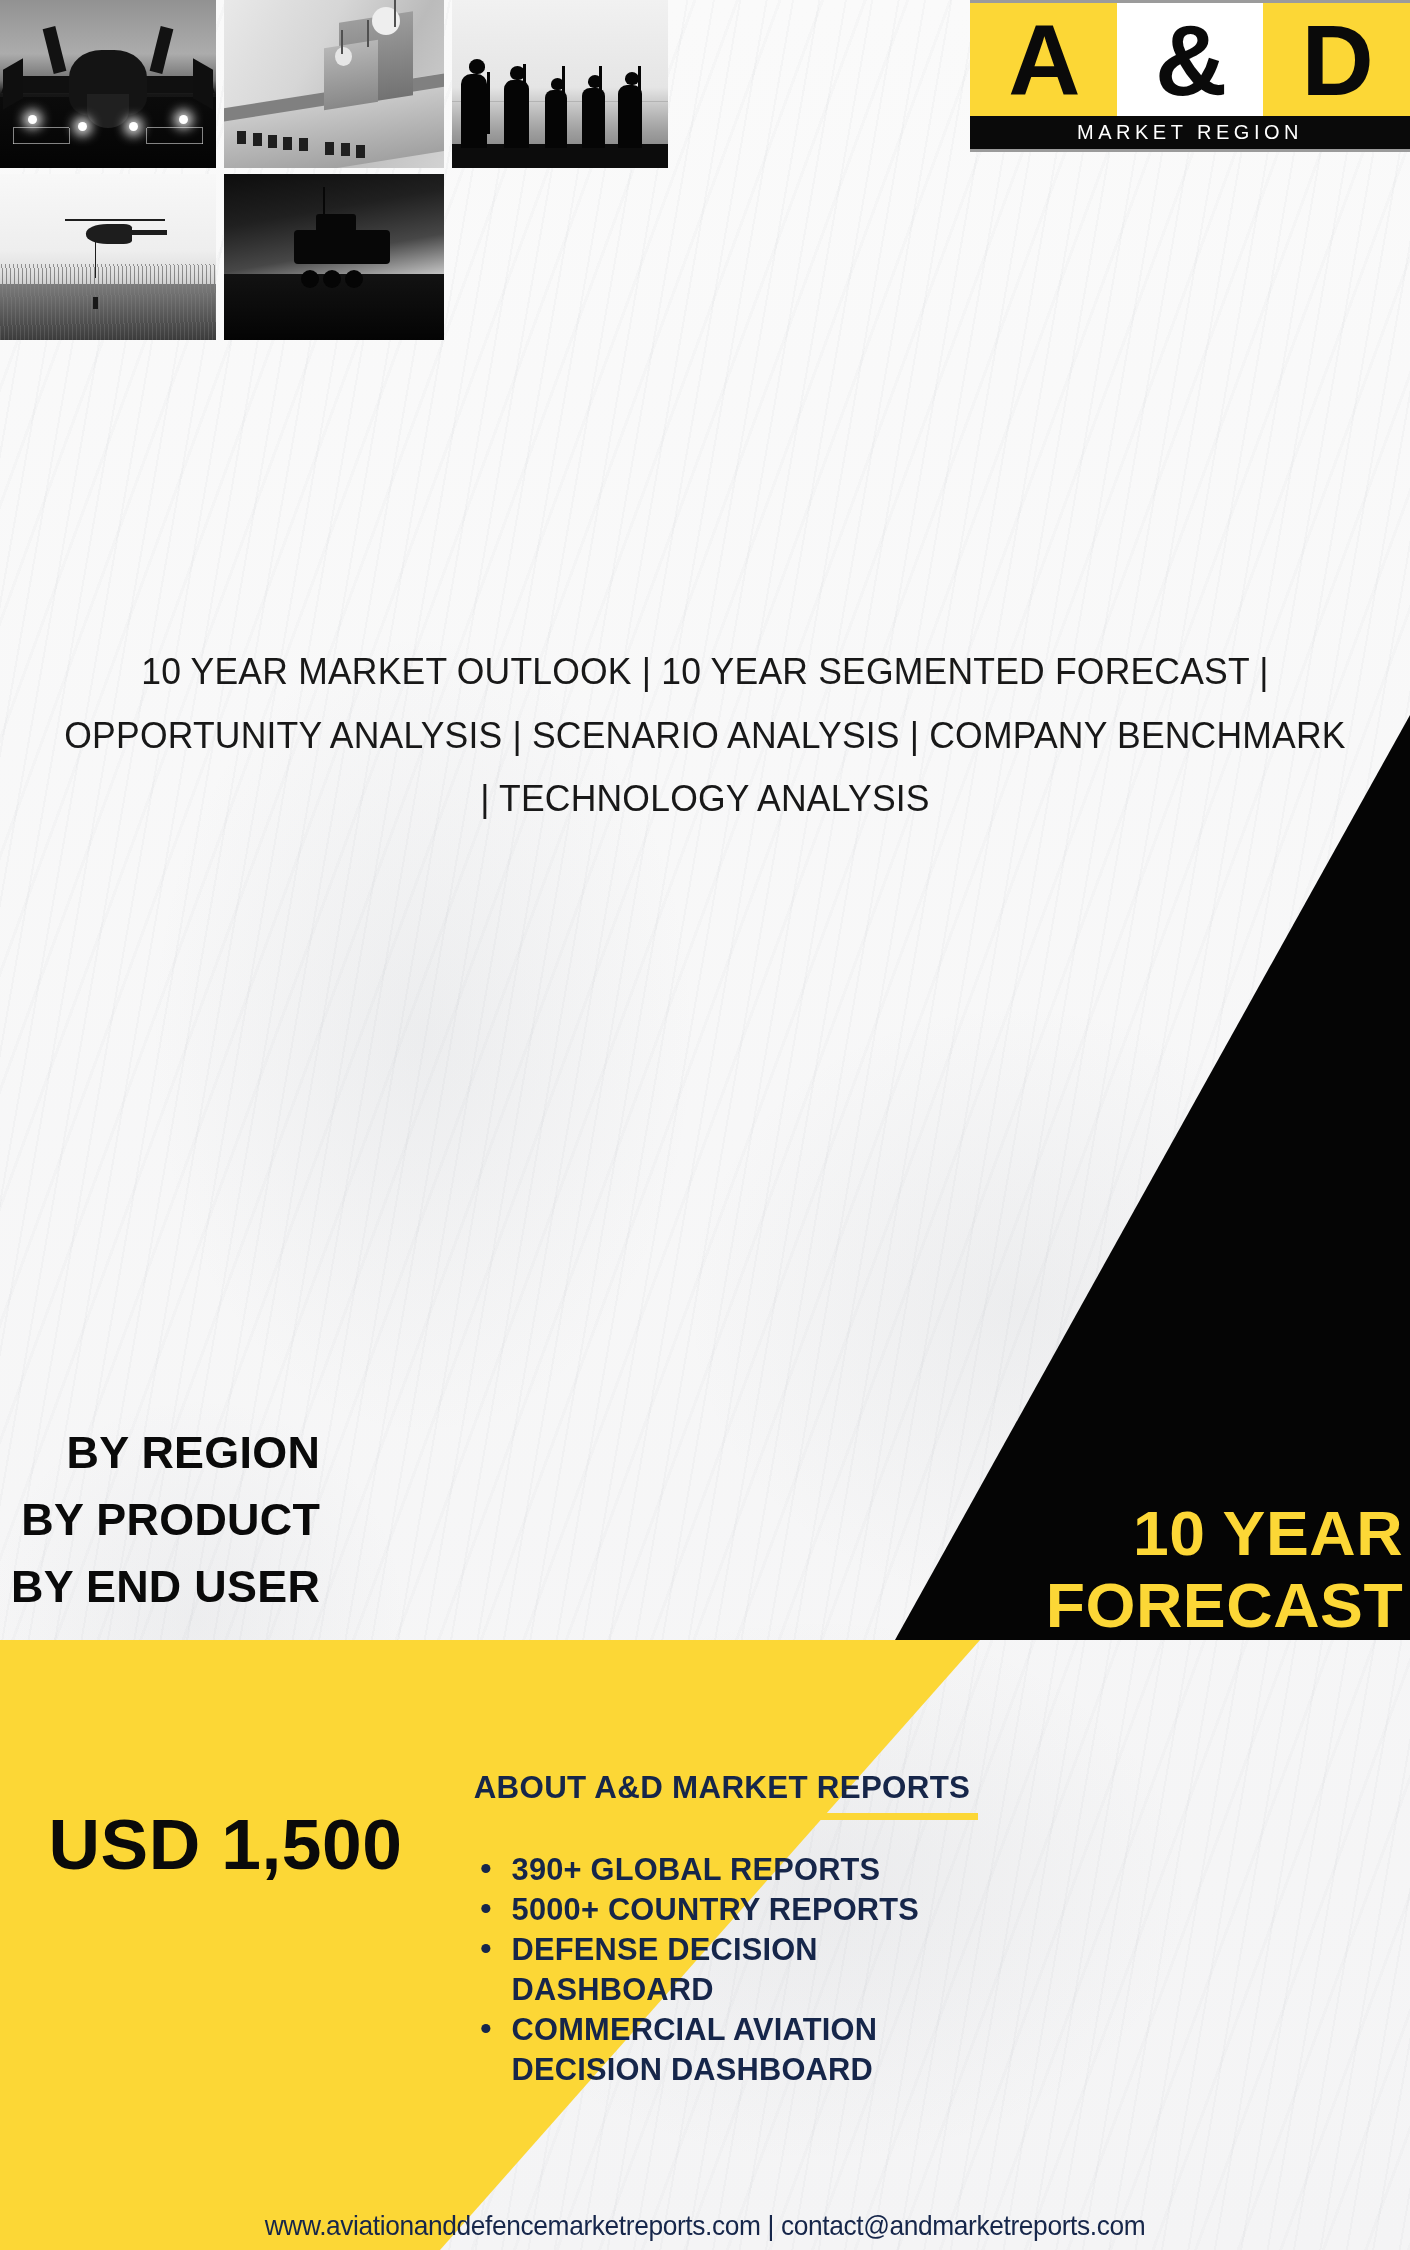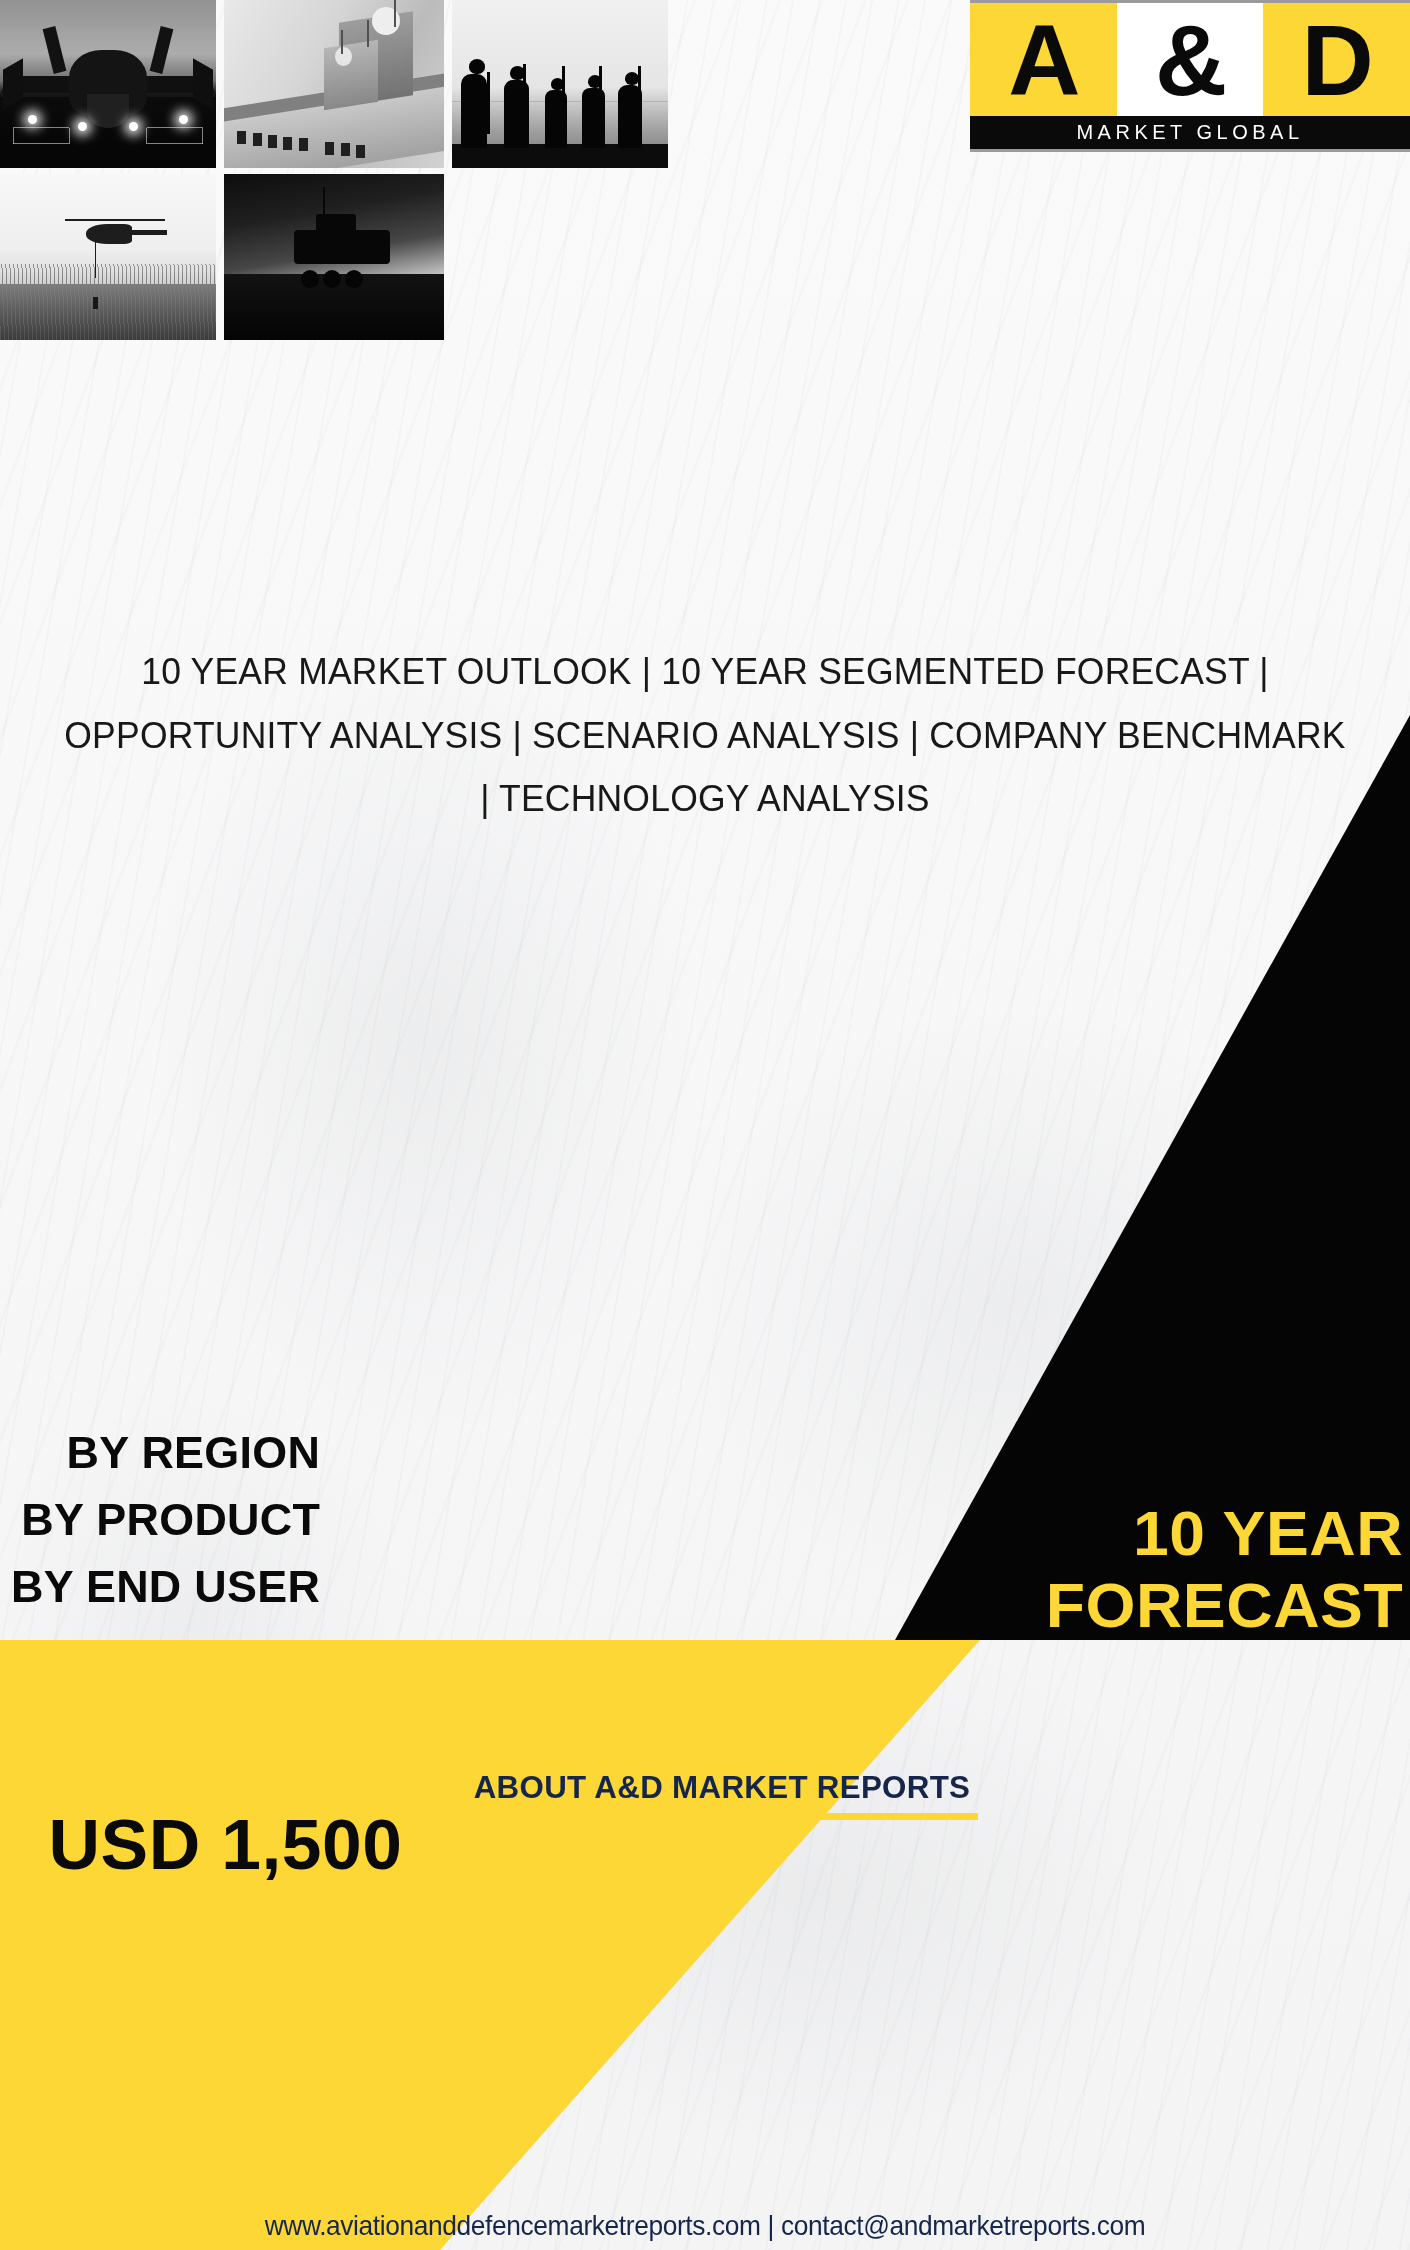--- a/index.html
+++ b/index.html
@@ -305,21 +305,21 @@
         <span class="logo-letter">A</span>
       </div>
       <div class="logo-cell logo-amp">
         <span class="logo-letter">&amp;</span>
       </div>
       <div class="logo-cell logo-d">
         <span class="logo-letter">D</span>
       </div>
     </div>
     <div class="logo-bottom">
-      <span>MARKET GLOBAL</span>
+      <span>MARKET REGION</span>
     </div>
   </div>
 
 
 
   <div class="subtitle">10 YEAR MARKET OUTLOOK | 10 YEAR SEGMENTED FORECAST | OPPORTUNITY ANALYSIS | SCENARIO ANALYSIS | COMPANY BENCHMARK | TECHNOLOGY ANALYSIS</div>
 
   <div class="black-wedge"></div>
   <div class="yellow-wedge"></div>
 
@@ -332,17 +332,23 @@
   <div class="forecast">
     <div>10 YEAR</div>
     <div>FORECAST</div>
   </div>
 
   <div class="price">USD 1,500</div>
 
   <div class="about">
     <div class="about-title">ABOUT A&amp;D MARKET REPORTS</div>
     <div class="about-rule"></div>
+    <ul class="about-list">
+      <li>390+ GLOBAL REPORTS</li>
+      <li>5000+ COUNTRY REPORTS</li>
+      <li>DEFENSE DECISION DASHBOARD</li>
+      <li>COMMERCIAL AVIATION DECISION DASHBOARD</li>
+    </ul>
   </div>
 
   <div class="footer">www.aviationanddefencemarketreports.com | contact@andmarketreports.com</div>
 
 </div>
 
 </body></html>

